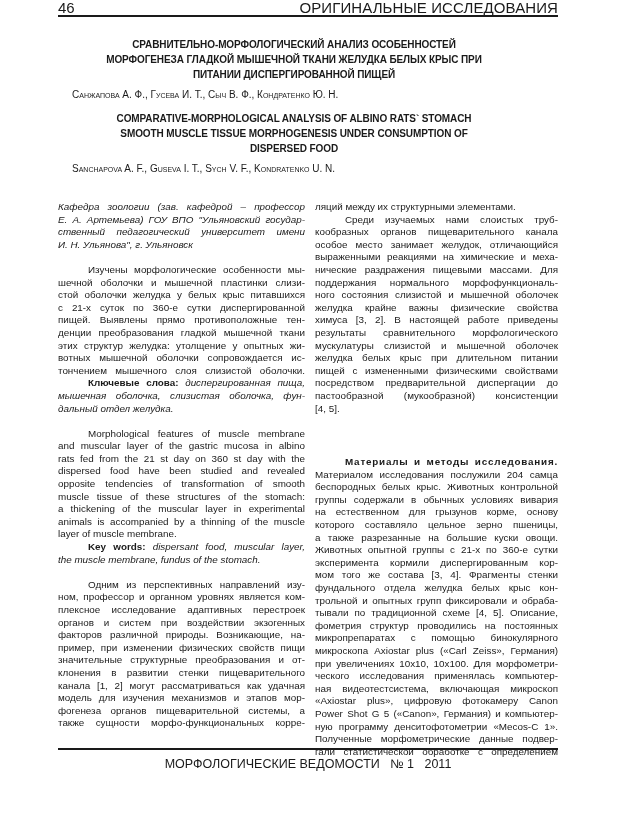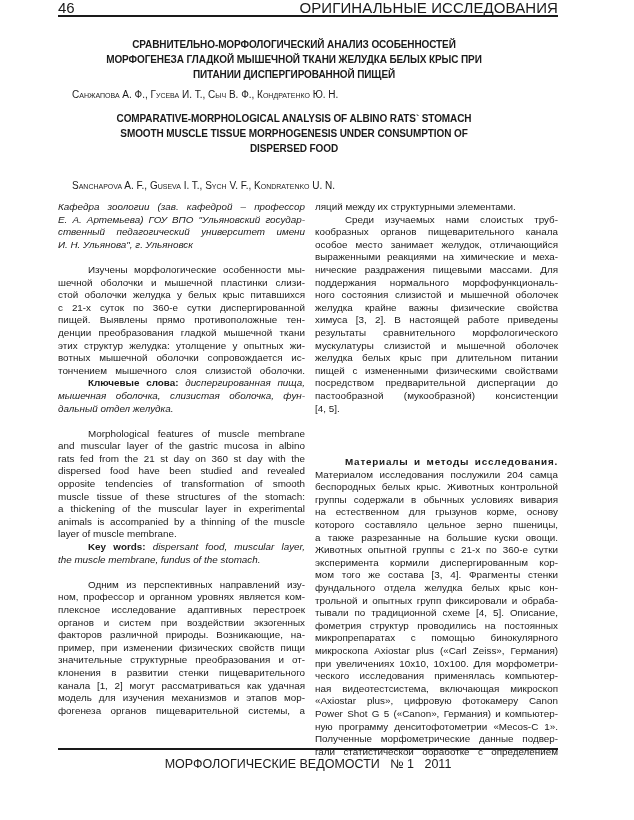--- a/index.html
+++ b/index.html
@@ -37,21 +37,21 @@
   <div>МОРФОГЕНЕЗА ГЛАДКОЙ МЫШЕЧНОЙ ТКАНИ ЖЕЛУДКА БЕЛЫХ КРЫС ПРИ</div>
   <div>ПИТАНИИ ДИСПЕРГИРОВАННОЙ ПИЩЕЙ</div>
 </div>
 <div class="abs authors" style="top:89px;">Санжапова А. Ф., Гусева И. Т., Сыч В. Ф., Кондратенко Ю. Н.</div>
 
 <div class="abs title" style="top:111px;">
   <div>COMPARATIVE-MORPHOLOGICAL ANALYSIS OF ALBINO RATS` STOMACH</div>
   <div>SMOOTH MUSCLE TISSUE MORPHOGENESIS UNDER CONSUMPTION OF</div>
   <div>DISPERSED FOOD</div>
 </div>
-<div class="abs authors" style="top:163px;margin-top:17px;">Sanchapova A. F., Guseva I. T., Sych V. F., Kondratenko U. N.</div>
+<div class="abs authors" style="top:163px;">Sanchapova A. F., Guseva I. T., Sych V. F., Kondratenko U. N.</div>
 
 <div class="abs col left">
   <div class="it">
     <span class="line">Кафедра зоологии (зав. кафедрой – профессор</span>
     <span class="line">Е. А. Артемьева) ГОУ ВПО "Ульяновский государ-</span>
     <span class="line">ственный педагогический университет имени</span>
     <span class="line last">И. Н. Ульянова", г. Ульяновск</span>
   </div>
   <div class="gap"></div>
   <div>
@@ -92,20 +92,21 @@
     <span class="line">ном, профессор и органном уровнях является ком-</span>
     <span class="line">плексное исследование адаптивных перестроек</span>
     <span class="line">органов и систем при воздействии экзогенных</span>
     <span class="line">факторов различной природы. Возникающие, на-</span>
     <span class="line">пример, при изменении физических свойств пищи</span>
     <span class="line">значительные структурные преобразования и от-</span>
     <span class="line">клонения в развитии стенки пищеварительного</span>
     <span class="line">канала [1, 2] могут рассматриваться как удачная</span>
     <span class="line">модель для изучения механизмов и этапов мор-</span>
     <span class="line">фогенеза органов пищеварительной системы, а</span>
+    <span class="line">также сущности морфо-функциональных корре-</span>
   </div>
 </div>
 
 <div class="abs col right">
   <span class="line last">ляций между их структурными элементами.</span>
   <div>
     <span class="line ind">Среди изучаемых нами слоистых труб-</span>
     <span class="line">кообразных органов пищеварительного канала</span>
     <span class="line">особое место занимает желудок, отличающийся</span>
     <span class="line">выраженными реакциями на химические и меха-</span>

